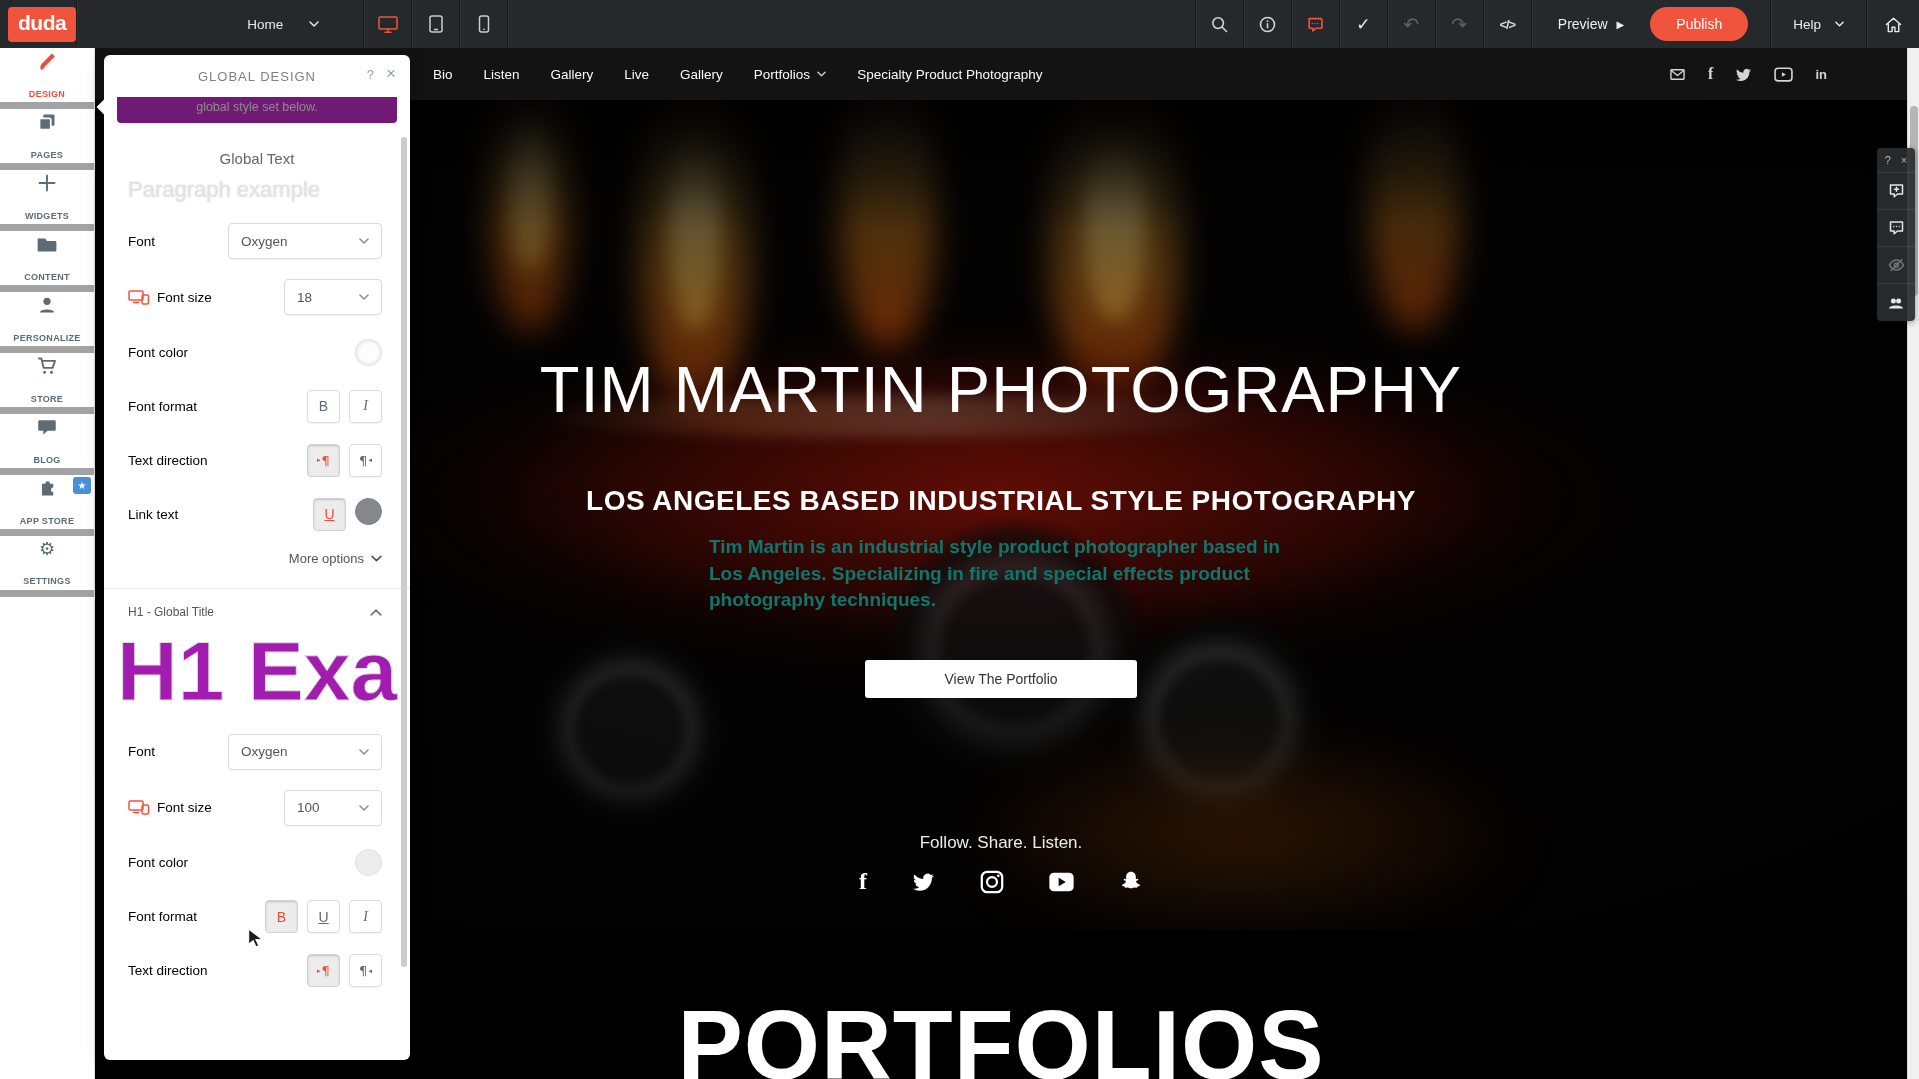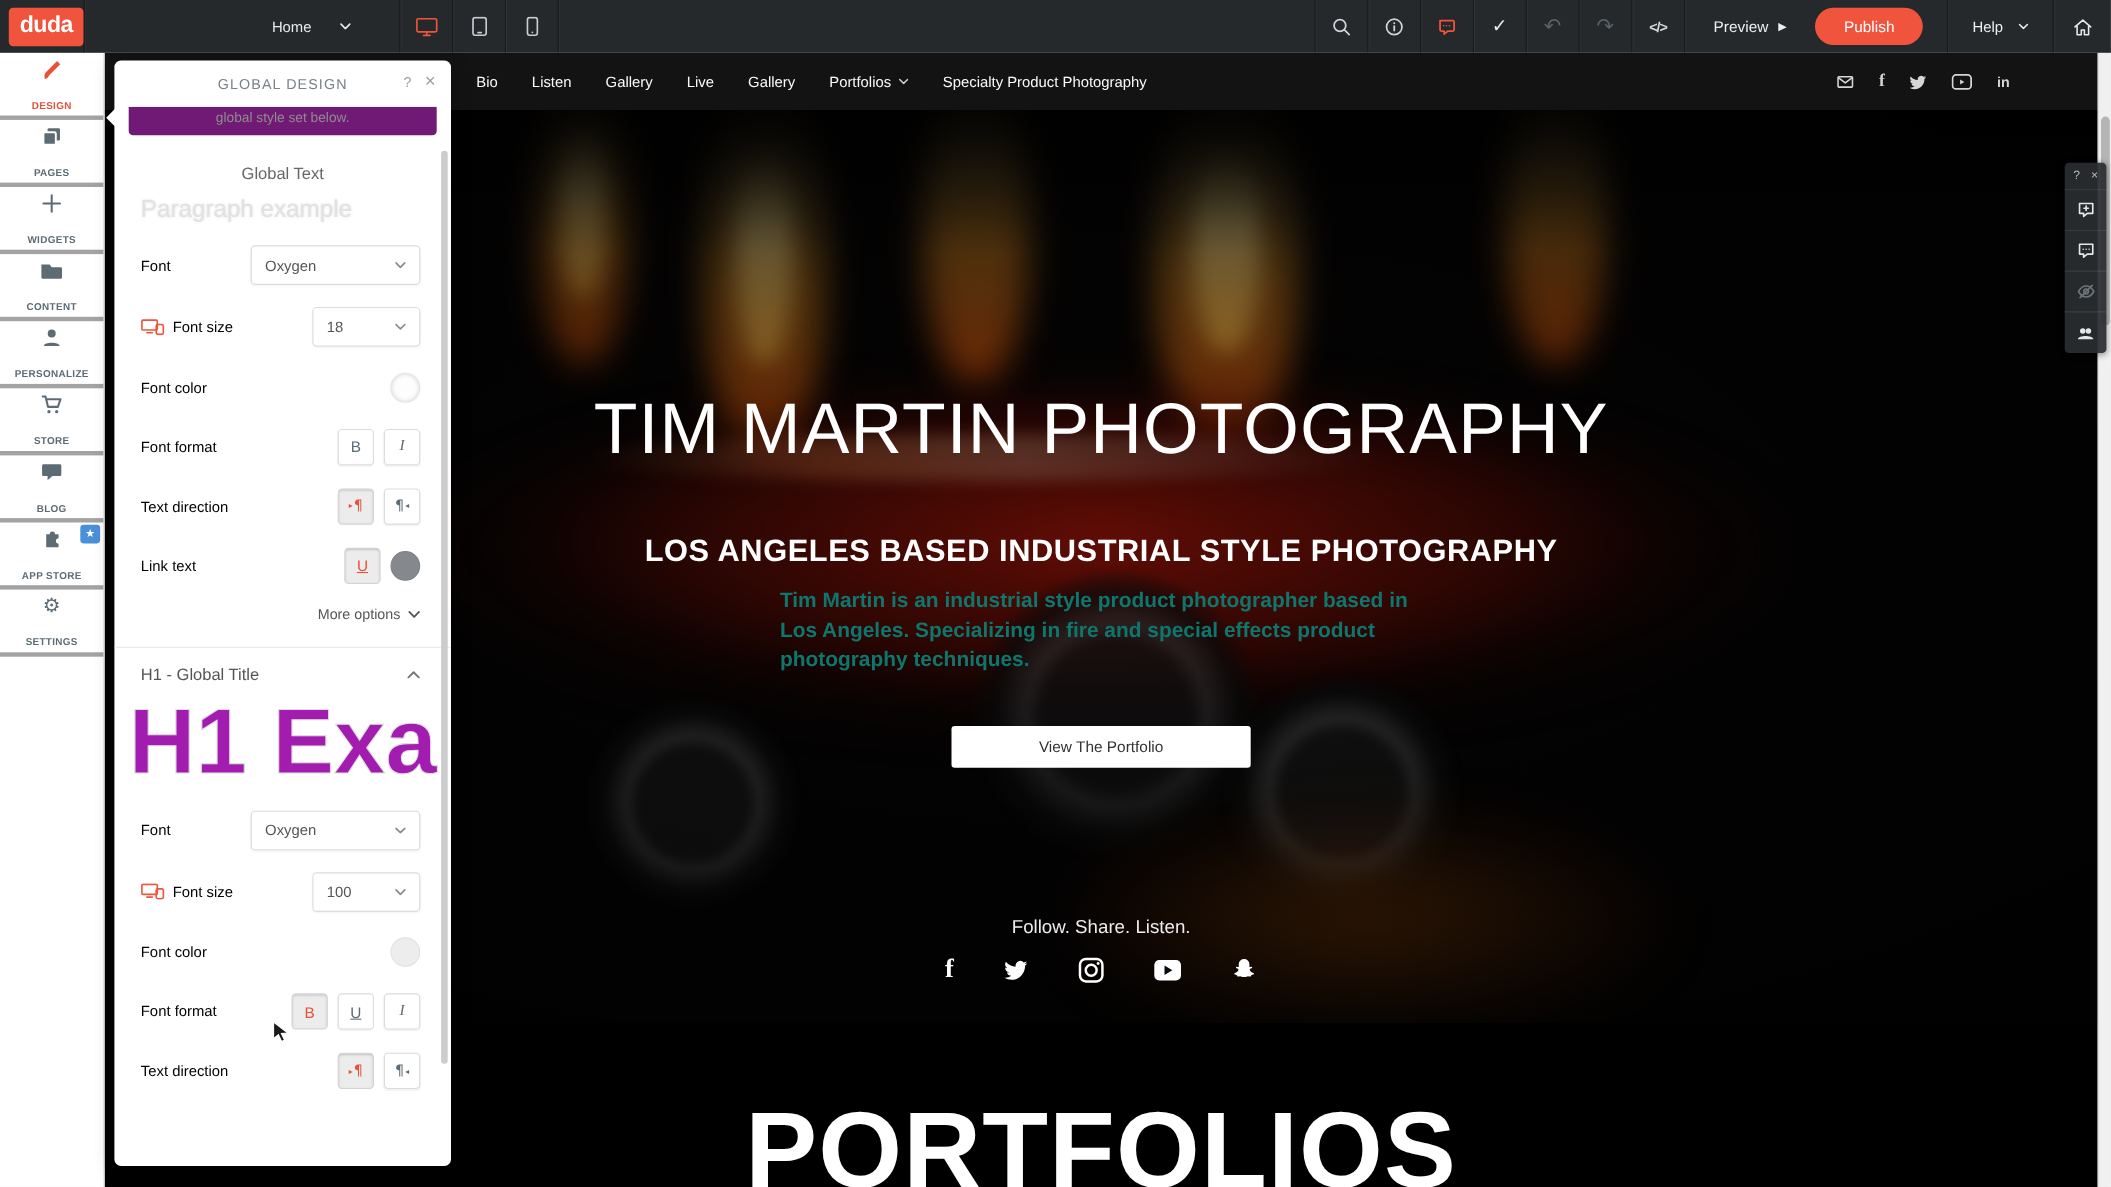--- a/index.html
+++ b/index.html
@@ -24,21 +24,21 @@
   .tb-undo { font-size:19px; }
   .tb-code { font-size:13px; font-weight:bold; letter-spacing:-1px; color:#d4d8db; }
   .tb-preview { height:48px; display:flex; align-items:center; gap:9px; color:#eceeef; font-size:14px; padding:0 26px; }
   .tb-preview .tri { font-size:10px; }
   .publish-btn { background:#f0543c; color:#fff; font-size:14px; border:none; border-radius:17px; padding:9px 26px; margin-right:22px; cursor:pointer; }
   .tb-help { height:48px; display:flex; align-items:center; gap:14px; color:#eceeef; font-size:13.5px; padding:0 22px; }
   .tb-homeicon { width:52px; height:48px; display:flex; align-items:center; justify-content:center; color:#e8eaec; }
 
   
   .sidebar { position:absolute; top:48px; left:0; width:95px; bottom:0; background:#fff; border-right:1px solid #e0e0e0; z-index:70; }
-  .sb-item { height:61px; display:flex; flex-direction:column; align-items:center; justify-content:center; gap:18px; border-bottom:4px solid #a3a3a3; color:#5d6b75; position:relative; cursor:pointer; }
+  .sb-item { height:61px; display:flex; flex-direction:column; align-items:center; justify-content:center; gap:18px; border-bottom:7px solid #a3a3a3; color:#5d6b75; position:relative; cursor:pointer; }
   .sb-item .lbl { font-size:9px; font-weight:bold; letter-spacing:0.3px; }
   .sb-item.active { color:#e8503a; }
   .sb-badge { position:absolute; top:2px; right:3px; width:18px; height:17px; background:#4a90d9; color:#fff; border-radius:3px; font-size:10px; display:flex; align-items:center; justify-content:center; }
 
   
   .site { position:absolute; top:48px; left:95px; right:12px; bottom:0; background:#000; overflow:hidden; }
   .site-nav { position:absolute; top:0; left:0; right:0; height:52px; background:#131313; display:flex; align-items:center; gap:31px; padding-left:338px; z-index:6; }
   .site-nav .nv { color:#fafafa; font-size:13.5px; cursor:pointer; white-space:nowrap; display:flex; align-items:center; gap:7px; }
   .site-nav .nv .chev { font-size:9px; color:#cfcfcf; }
   .nav-socials { position:absolute; right:80px; top:0; height:52px; display:flex; gap:22px; align-items:center; color:#d6d6d6; z-index:7; }
@@ -90,38 +90,38 @@
   .ph-help { position:absolute; right:36px; top:12px; color:#9aa0a4; font-size:13px; cursor:pointer; }
   .ph-close { position:absolute; right:14px; top:9px; color:#9aa0a4; font-size:17px; cursor:pointer; }
   .panel-body { position:relative; height:963px; overflow:hidden; }
   .panel-scroll { position:absolute; right:3px; top:40px; width:6px; height:830px; background:#ccc; border-radius:3px; }
   .scroll-note { margin:0 13px; height:26px; overflow:hidden; background:#701a75; border-radius:0 0 4px 4px; color:#8d8d8d; font-size:12.5px; text-align:center; line-height:20px; }
   .sec-center { text-align:center; color:#666; font-size:15px; margin:27px 0 10px; }
   .example-para { color:#e3e1e0; font-size:22px; margin:10px 0 20px 24px; text-shadow:0 1px 1px rgba(255,255,255,0.9), 0 0 2px rgba(120,120,120,0.35); }
   .prow { display:flex; align-items:center; margin:0 28px 20px 24px; min-height:34px; }
   .plabel { font-size:13.5px; color:#000000; display:flex; align-items:center; gap:7px; }
   .plabel .devs { color:#f0543c; }
-  .pctrl { margin-left:auto; display:flex; align-items:center; }
+  .pctrl { margin-left:auto; display:flex; align-items:flex-start; }
   .select { width:154px; height:36px; border:1px solid #dcdcdc; border-radius:4px; display:flex; align-items:center; padding:0 12px; color:#555; font-size:13.5px; background:#fff; box-shadow:0 1px 2px rgba(0,0,0,0.05); cursor:pointer; }
   .select.small { width:98px; }
   .select .chev { margin-left:auto; color:#8a8a8a; }
   .color-dot { width:27px; height:27px; border-radius:50%; cursor:pointer; }
   .dot-white { background:#fdfdfd; border:1px solid #e3e3e3; box-shadow:0 0 4px rgba(0,0,0,0.15) inset, 0 0 2px rgba(0,0,0,0.08); }
   .dot-light { background:#ededed; border:1px solid #e0e0e0; }
   .dot-dark { background:#85898d; border:1px solid #7c8084; }
   .fbtn { width:33px; height:33px; border:1px solid #dcdcdc; border-radius:4px; background:#fff; display:flex; align-items:center; justify-content:center; font-size:14px; color:#5d6b75; margin-left:9px; box-shadow:0 1px 1px rgba(0,0,0,0.05); cursor:pointer; font-family:"Liberation Sans",sans-serif; }
   .fbtn.italic { font-style:italic; font-family:"Liberation Serif",serif; }
   .fbtn.underl { text-decoration:underline; }
   .fbtn.active { background:#ececec; border-color:#d2d2d2; color:#e8503a; box-shadow:inset 0 1px 2px rgba(0,0,0,0.18); }
   .fbtn .dirwrap { display:flex; align-items:center; gap:1px; }
   .fbtn .tri { font-size:7px; }
   .fbtn .pil { font-size:13px; }
   .more-row { text-align:right; margin:4px 28px 22px; color:#555; font-size:13px; display:flex; justify-content:flex-end; align-items:center; gap:7px; cursor:pointer; }
   .pdivider { height:1px; background:#e9e9e9; }
-  .h1-head { display:flex; align-items:center; margin:16px 28px 4px 24px; color:#555; font-size:15px; }
+  .h1-head { display:flex; align-items:center; margin:16px 28px 4px 24px; color:#555; font-size:12px; }
   .h1-head .chev { margin-left:auto; color:#777; cursor:pointer; }
   .example-h1 { font-size:84px; font-weight:bold; color:#a21caf; -webkit-text-stroke:1px #dedede; white-space:nowrap; overflow:hidden; margin:4px 0 14px 13px; line-height:1.15; }
 
   
   .cursor { position:absolute; left:247px; top:928px; z-index:99; }
 </style>
 </head>
 <body>
 
 <header class="topbar">

